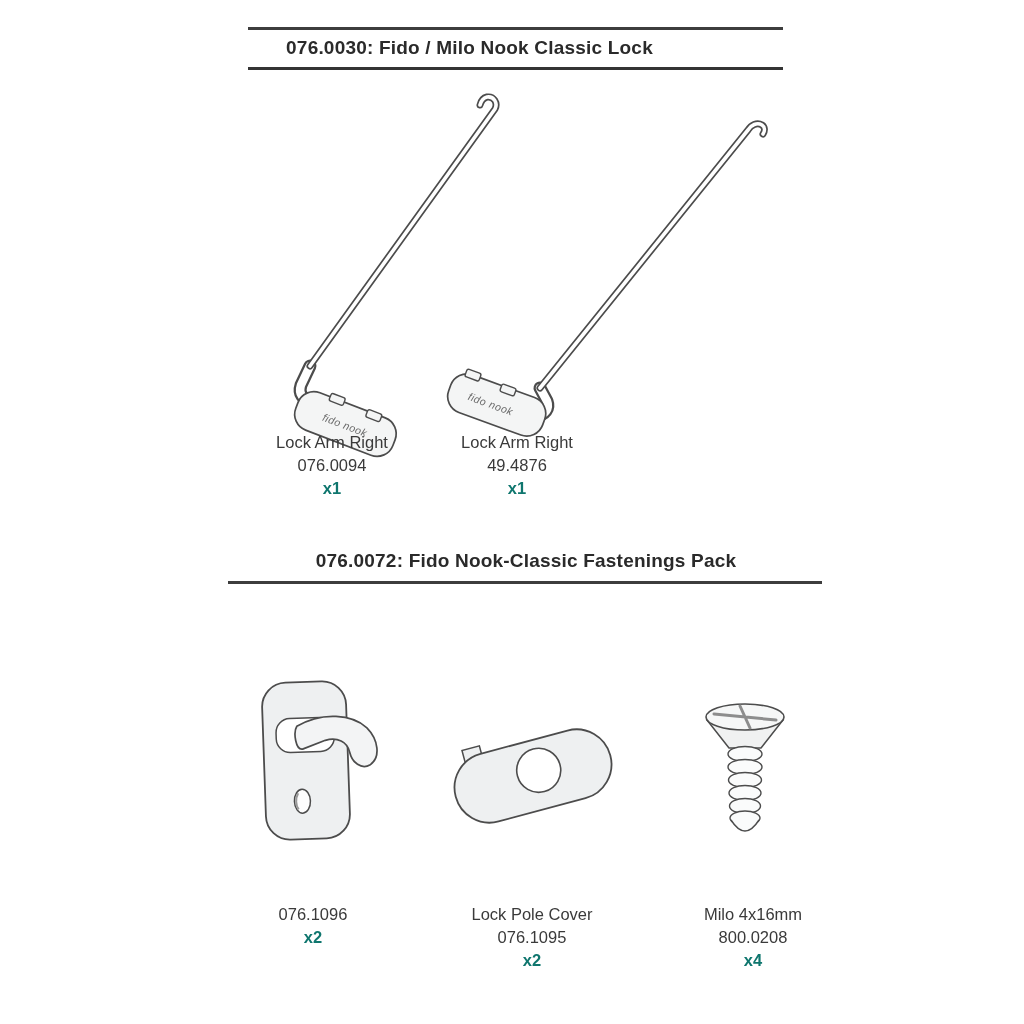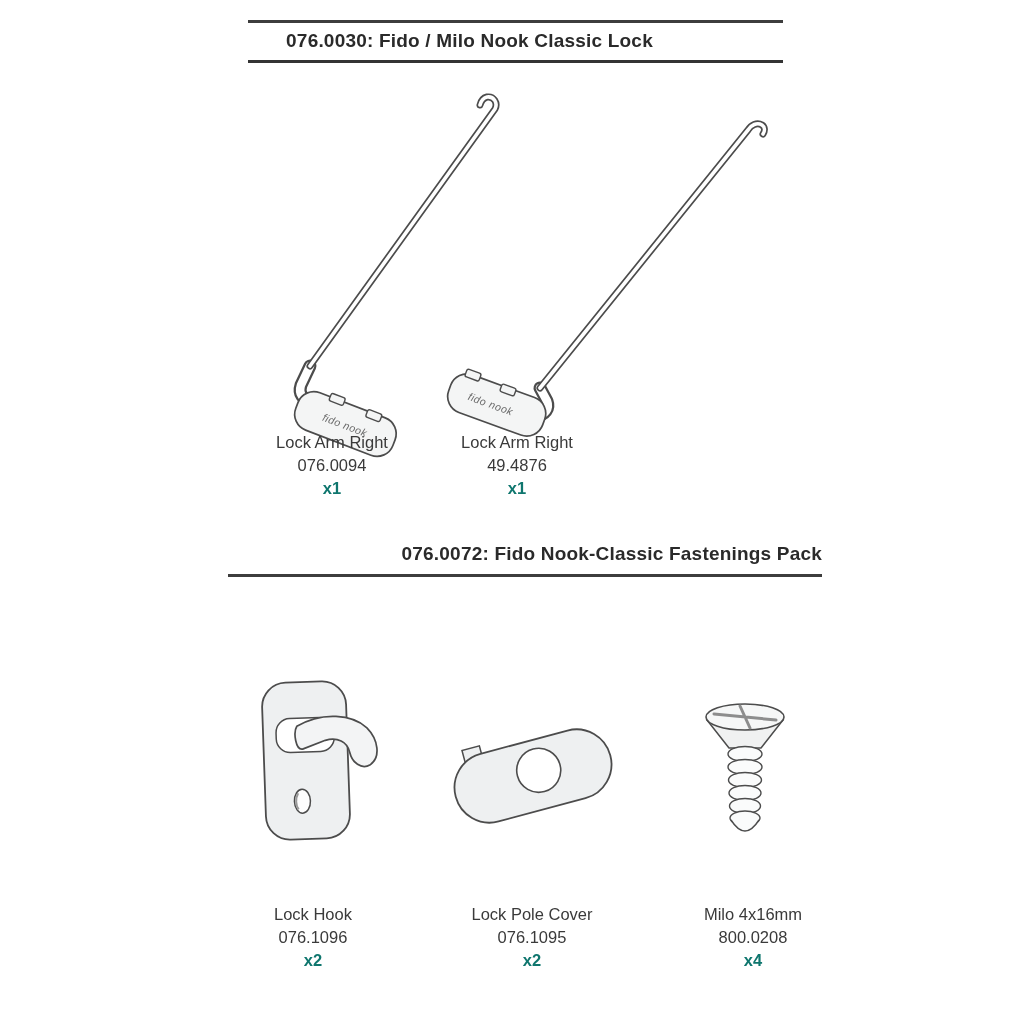--- a/index.html
+++ b/index.html
@@ -6,32 +6,32 @@
   body{
     width:1024px;height:1024px;position:relative;overflow:hidden;
     background:#ffffff;
     font-family:"Liberation Sans","DejaVu Sans",sans-serif;
     color:#2e2e2e;
   }
   .abs{position:absolute;}
 
   
   .sec-header{
-    font-size:19px;font-weight:700;letter-spacing:.2px;color:#2a2a2a;
+    font-size:19px;font-weight:700;letter-spacing:.2px;color:#2a2a2a;margin-top:7px;
   }
   .header-lock{
     left:248px;top:20px;width:535px;
     border-top:3px solid #3d3d3d;border-bottom:3px solid #343434;
     padding:7px 0 8px 0;text-align:center;
   }
   .header-lock span{display:inline-block;transform:translateX(-46px);}
   .header-fastenings{
     left:228px;top:543px;width:592px;
     border-bottom:3px solid #3d3d3d;
-    padding:0 0 9px 2px;text-align:right;
+    padding:0 0 9px 2px;text-align:center;
   }
 
   
   .part-label{
     width:210px;text-align:center;line-height:23px;
     font-size:16.5px;color:#3a3a3a;
   }
   .part-label .qty{font-weight:700;color:#0f766e;}
 
   svg{position:absolute;overflow:visible;}
@@ -135,21 +135,20 @@
   <ellipse cx="55" cy="77" rx="17" ry="7.5" fill="#fafbfb" stroke="#4c4c4c" stroke-width="1.4"></ellipse>
   <ellipse cx="55" cy="90" rx="16.5" ry="7.5" fill="#fafbfb" stroke="#4c4c4c" stroke-width="1.4"></ellipse>
   <ellipse cx="55" cy="103" rx="16" ry="7.5" fill="#fafbfb" stroke="#4c4c4c" stroke-width="1.4"></ellipse>
   <ellipse cx="55" cy="116" rx="15.5" ry="7.5" fill="#fafbfb" stroke="#4c4c4c" stroke-width="1.4"></ellipse>
   <ellipse cx="55" cy="128" rx="15" ry="7" fill="#fafbfb" stroke="#4c4c4c" stroke-width="1.4"></ellipse>
 
   <path d="M 41 130 Q 55 152 69 130" fill="#fafbfb" stroke="#4c4c4c" stroke-width="1.4"></path>
 </svg>
 
 <div class="abs part-label" style="left:208px;top:903px">
-  <div>Lock Hook</div>
   <div>076.1096</div>
   <div class="qty">x2</div>
 </div>
 <div class="abs part-label" style="left:427px;top:903px">
   <div>Lock Pole Cover</div>
   <div>076.1095</div>
   <div class="qty">x2</div>
 </div>
 <div class="abs part-label" style="left:648px;top:903px">
   <div>Milo 4x16mm</div>

